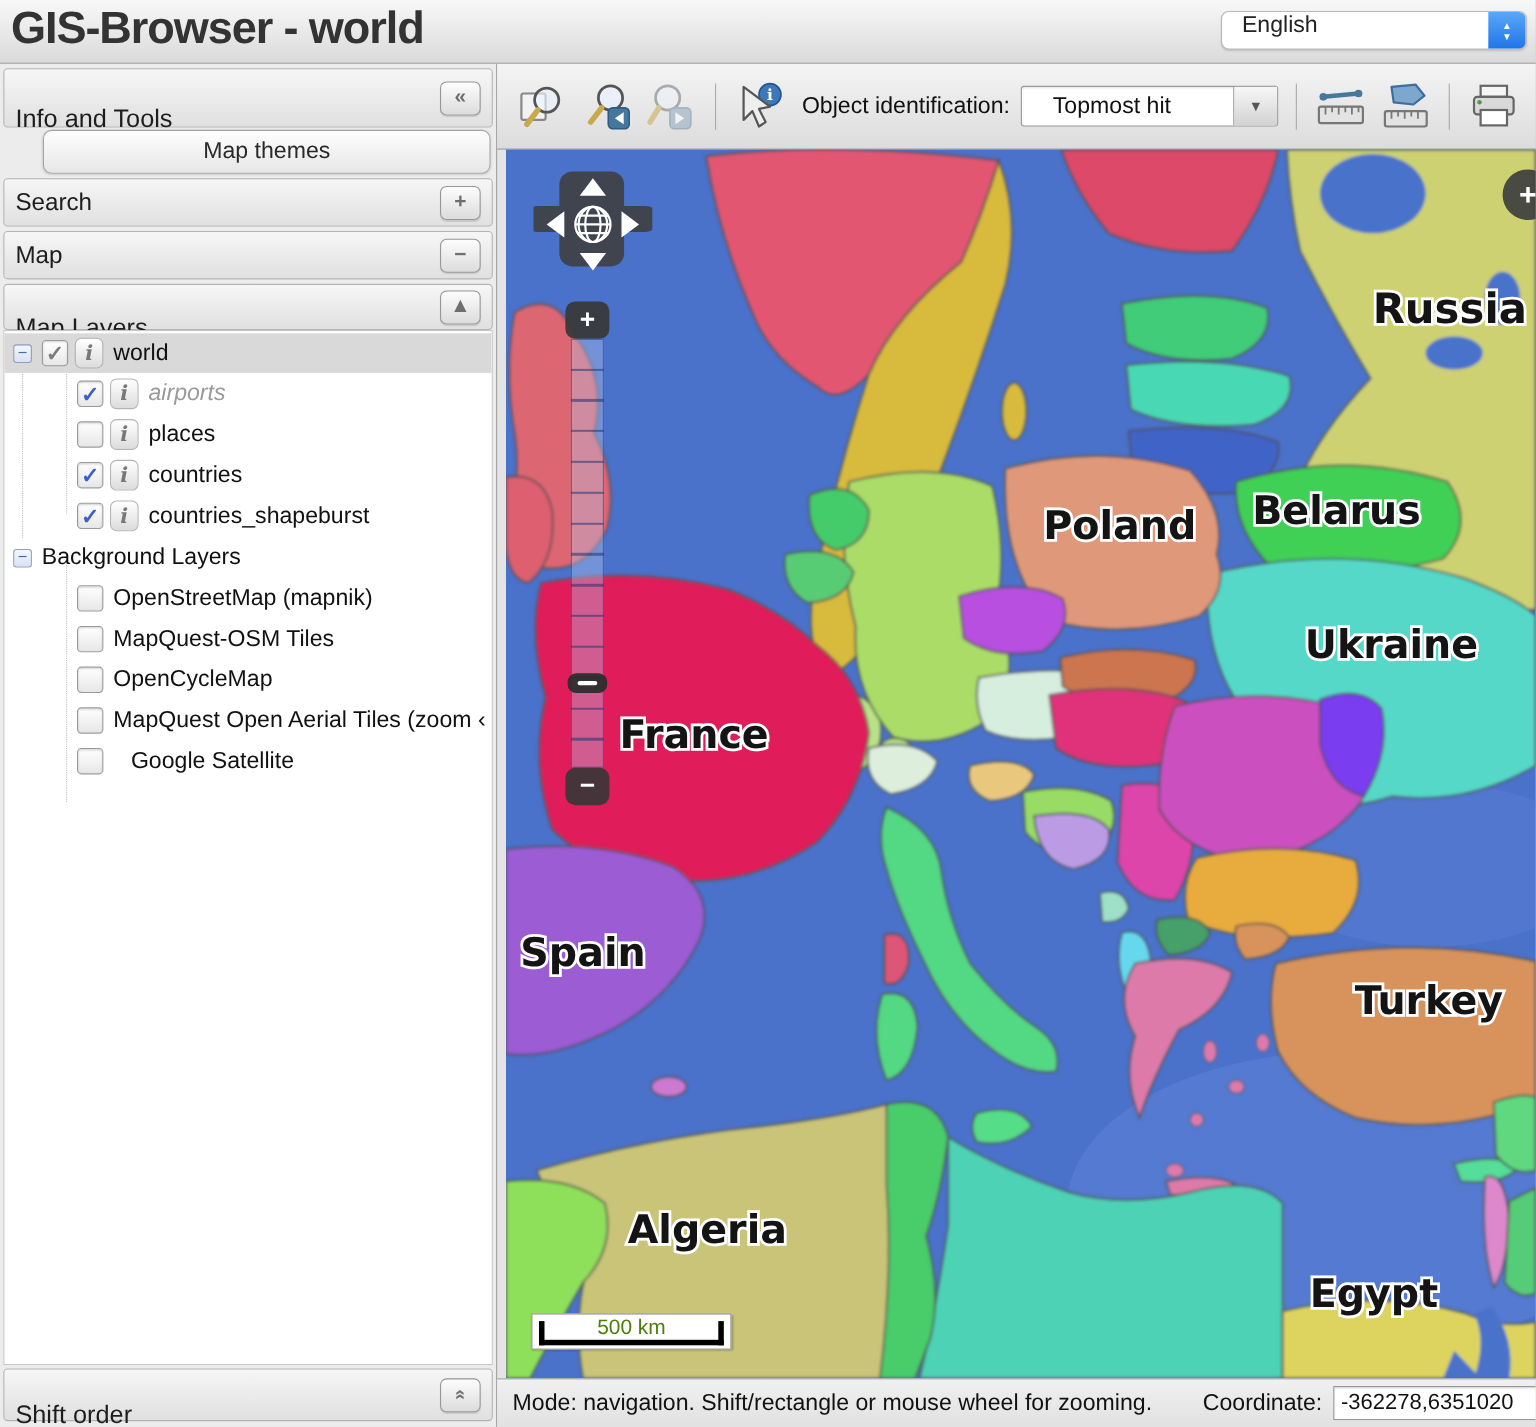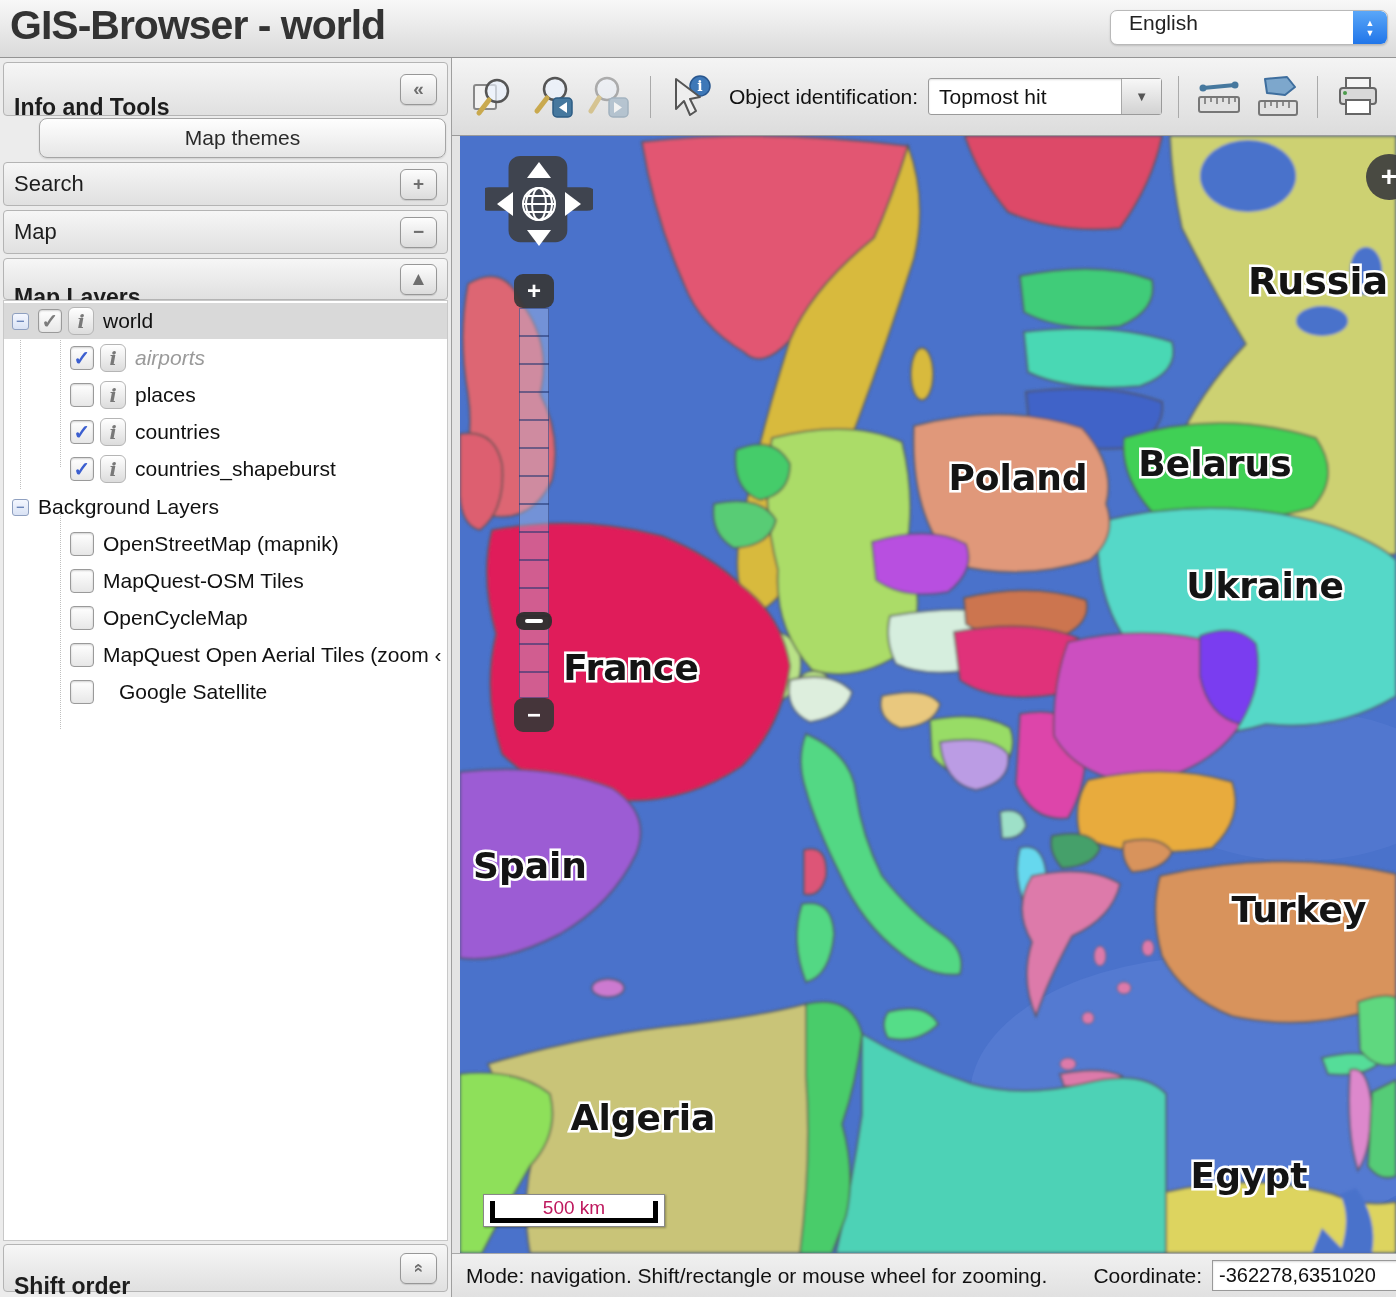--- a/index.html
+++ b/index.html
@@ -17,21 +17,21 @@
   #lang-select .btn { width:34px; height:35px; background:linear-gradient(#5aa7f8,#1d72e8);
     display:flex; flex-direction:column; align-items:center; justify-content:center; gap:1px;
     border-radius:0 6px 6px 0; color:#fff; font-size:9px; line-height:9px; }
 
   
   #sidebar { position:absolute; left:0; top:58px; width:452px; height:1239px;
     background:#ececec; border-right:1px solid #9f9f9f; }
   .acc { position:absolute; left:3px; right:3px; border:1px solid #b4b4b4; border-radius:4px;
     background:linear-gradient(#f6f6f6,#e0e0e0); display:flex; align-items:center; padding:0 10px; cursor:pointer; }
   .acc .t { font-size:22px; color:#1d1d1d; }
-  .acc .t.b { font-weight:bold; font-size:23px;margin-top:37px; }
+  .acc .t.b { font-weight:normal; font-size:23px;margin-top:37px; }
   .sq-btn { margin-left:auto; width:37px; height:31px; border:1px solid #979797; border-radius:6px;
     background:linear-gradient(#fdfdfd,#dcdcdc); color:#6e6e6e; font-size:19px; font-weight:bold;
     display:flex; align-items:center; justify-content:center; cursor:pointer;
     box-shadow:0 1px 1px rgba(0,0,0,.12); }
   #acc-info { top:4px; height:54px; }
   #btn-themes { position:absolute; top:60px; left:5px; right:5px; height:40px;
     border:1px solid #a5a5a5; border-radius:8px; background:linear-gradient(#fefefe,#e6e6e6);
     font-size:21px; color:#2a2a2a; display:flex; align-items:center; justify-content:center; cursor:pointer;
     box-shadow:0 1px 2px rgba(0,0,0,.12);margin-left:34px; }
   #acc-search { top:104px; height:44px; }
@@ -63,21 +63,21 @@
   #map-region { position:absolute; left:452px; top:58px; width:944px; height:1239px; }
   #toolbar { position:absolute; left:0; top:0; width:944px; height:78px;
     background:linear-gradient(#f4f4f4,#dcdcdc); border-bottom:1px solid #9a9a9a;
     display:flex; align-items:center; padding-left:18px; gap:10px; }
   .ticon { width:48px; height:48px; cursor:pointer; flex:0 0 auto; }
   .ticon.dis { opacity:.55; cursor:default; }
   .vsep { width:1px; height:42px; background:#aaa; margin:0 6px; flex:0 0 auto; }
   #oi-label { font-size:21px; color:#111; margin-left:4px; }
   #oi-select { width:234px; height:37px; background:#fff; border:1px solid #9a9a9a; border-radius:3px;
     display:flex; align-items:center; cursor:pointer; box-shadow:inset 0 1px 2px rgba(0,0,0,.12); }
-  #oi-select .val { flex:1; font-size:21px; color:#111; padding-left:10px; }
+  #oi-select .val { flex:1; font-size:21px; color:#111; padding-left:28px; }
   #oi-select .dd { width:40px; height:35px; border-left:1px solid #a8a8a8;
     background:linear-gradient(#f7f7f7,#d2d2d2); display:flex; align-items:center; justify-content:center;
     font-size:13px; color:#555; }
 
   #canvas { position:absolute; left:8px; top:78px; width:936px; height:1117px; overflow:hidden;
     background:#4a72cb; cursor:default; }
   #mapsvg { position:absolute; left:0; top:0; }
 
   
   #dpad { position:absolute; left:25px; top:14px; width:108px; height:108px; cursor:pointer; }
@@ -93,21 +93,21 @@
     align-items:center; justify-content:center; }
   #zs-handle .dash { width:18px; height:4px; background:#fff; border-radius:2px; }
   #corner-plus { position:absolute; right:-16px; top:18px; width:46px; height:46px; border-radius:50%;
     background:rgba(62,62,62,.92); color:#fff; font-size:28px; font-weight:bold;
     display:flex; align-items:center; justify-content:center; cursor:pointer; }
   #scalebar { position:absolute; left:23px; top:1058px; width:182px; height:33px; background:#fff;
     border:1px solid #888; box-shadow:1px 1px 2px rgba(0,0,0,.3); }
   #scalebar .bracket { position:absolute; left:6px; right:6px; bottom:3px; height:22px;
     border-left:5px solid #000; border-right:5px solid #000; border-bottom:5px solid #000; }
   #scalebar .txt { position:absolute; left:0; right:0; top:2px; text-align:center;
-    font-size:19px; color:#be185d; }
+    font-size:19px; color:#4d7c0f; }
 
   #statusbar { position:absolute; left:0; bottom:0; width:944px; height:44px;
     background:linear-gradient(#f0f0f0,#e1e1e1); border-top:1px solid #a8a8a8;
     display:flex; align-items:center; padding-left:14px; overflow:hidden; }
   #mode-text { font-size:21px; color:#111; }
   #coord-label { font-size:21px; color:#111; margin-left:auto; }
   #coord-input { width:196px; height:31px; margin-left:10px; margin-right:-12px;
     border:1px solid #999; background:#fff; box-shadow:inset 0 1px 2px rgba(0,0,0,.15);
     font-size:20px; font-family:"Liberation Sans",sans-serif; color:#111; padding-left:6px; }
 

